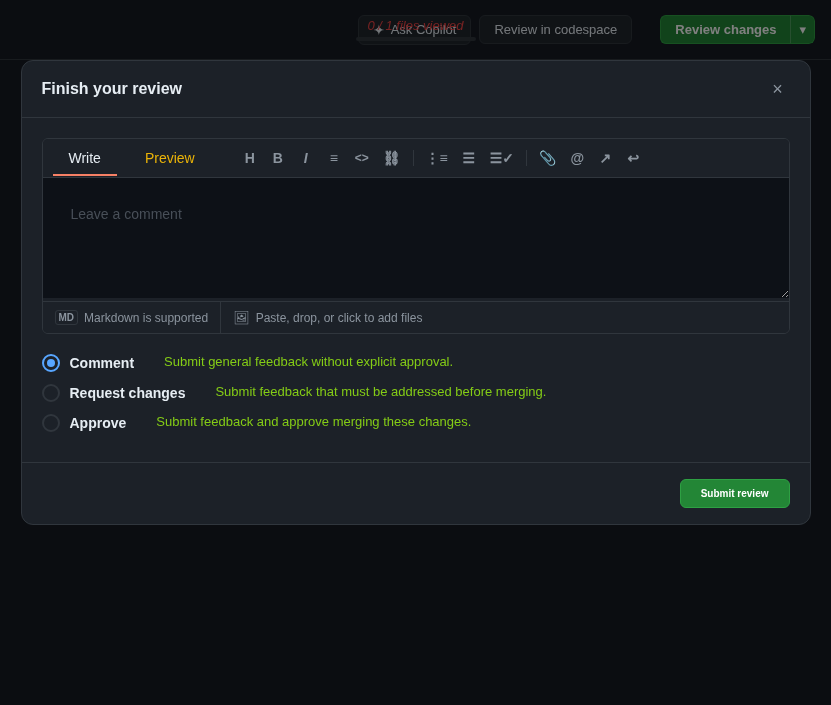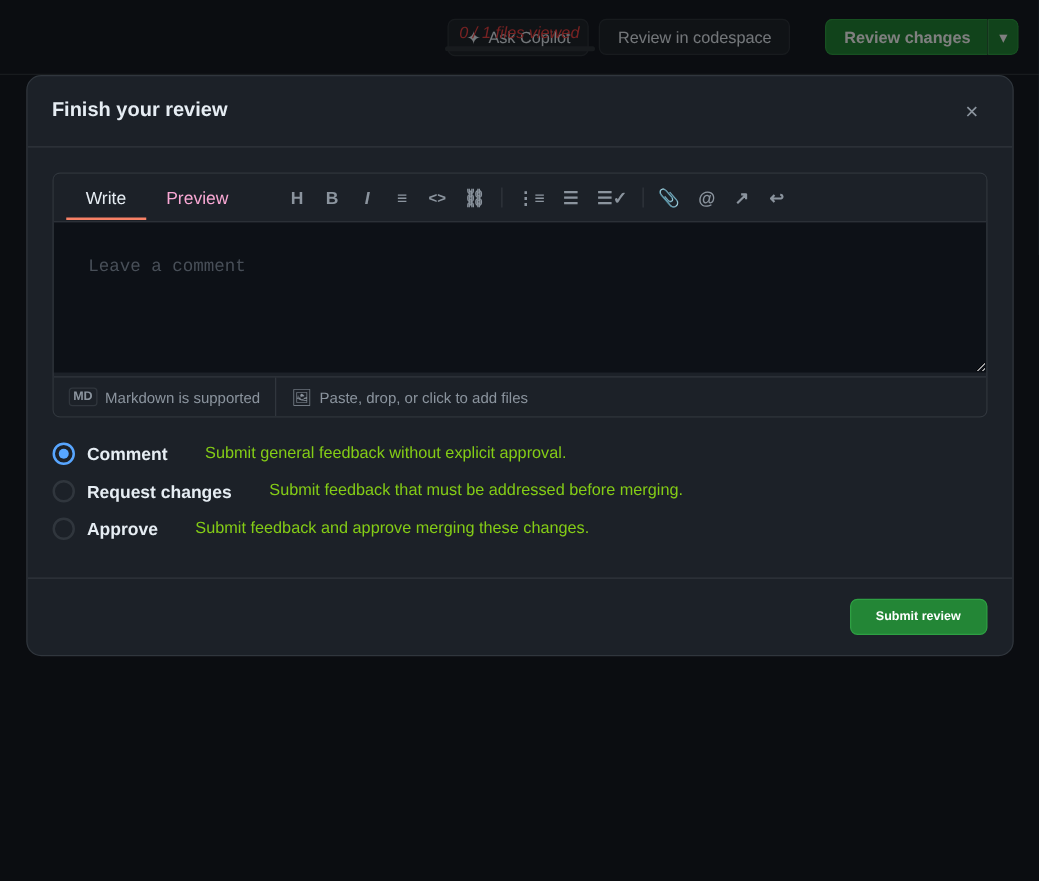--- a/index.html
+++ b/index.html
@@ -165,21 +165,21 @@
     }
 
     .dialog-body {
       padding: 20px;
     }
 
     .tab {
       padding: 8px 16px;
       font-size: 14px;
       cursor: pointer;
-      color: #f9a8d4;
+      color: #eab308;
       border-bottom: 2px solid transparent;
       margin-bottom: -1px;
     }
 
     .tab.active {
       color: #e6edf3;
       border-bottom: 2px solid #f78166;
     }
 
     
@@ -225,21 +225,21 @@
     .comment-textarea {
       width: 100%;
       min-height: 120px;
       background: #0d1117;
       border: none;
       color: #8b949e;
       font-size: 14px;
       padding: 28px;
       resize: vertical;
       outline: none;
-      font-family: Liberation Mono, monospace;
+      font-family: Liberation Sans, sans-serif;
     }
 
     .comment-textarea::placeholder {
       color: #484f58;
     }
 
     
     .editor-footer {
       display: flex;
       align-items: center;
@@ -396,21 +396,21 @@
       </button>
     </div>
 
     <div class="dialog-body">
 
       <div class="editor-wrapper">
 
         
         <div style="display:flex; align-items:center; border-bottom: 1px solid #30363d; background: #1c2128; padding: 0 10px;">
 
-          <div style="display:flex; gap:0; margin-right: 16px;">
+          <div style="display:flex; gap:12px; margin-right: 16px;">
             <div class="tab active">Write</div>
             <div class="tab">Preview</div>
           </div>
 
           <div class="toolbar" style="border-bottom:none; background:transparent; flex:1;">
             <button class="toolbar-btn" title="Heading">
               <span style="font-weight:700; font-size:14px;">H</span>
             </button>
             <button class="toolbar-btn" title="Bold">
               <span style="font-weight:900; font-size:14px;">B</span>

